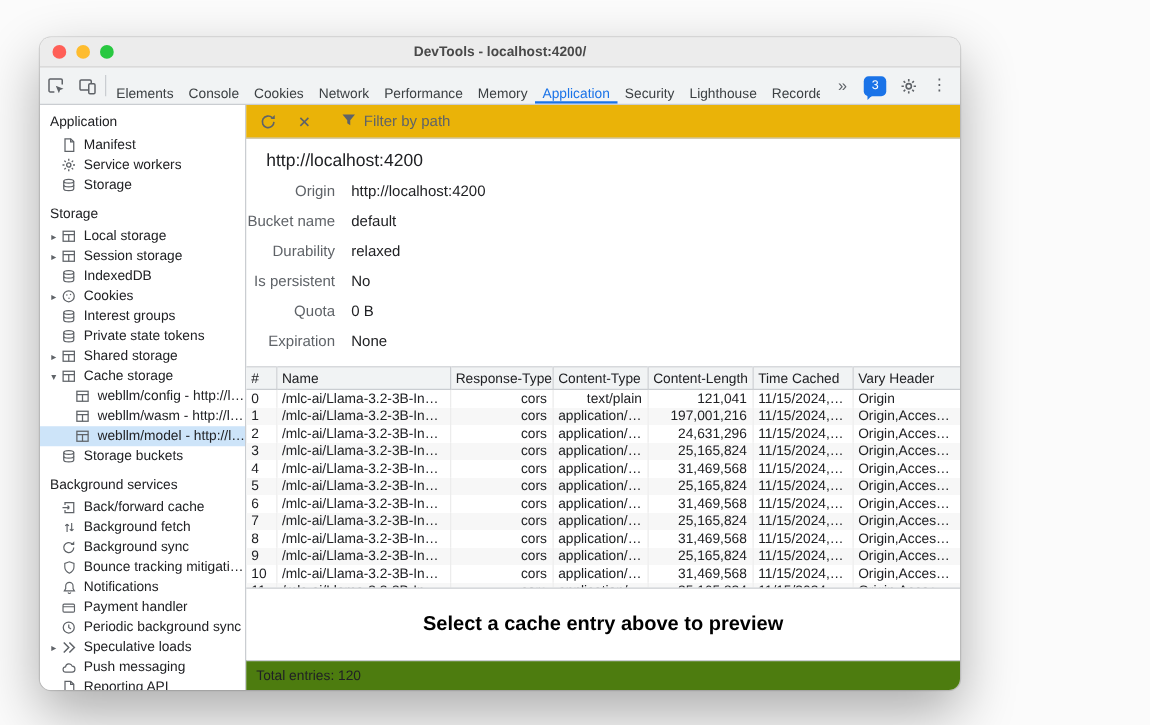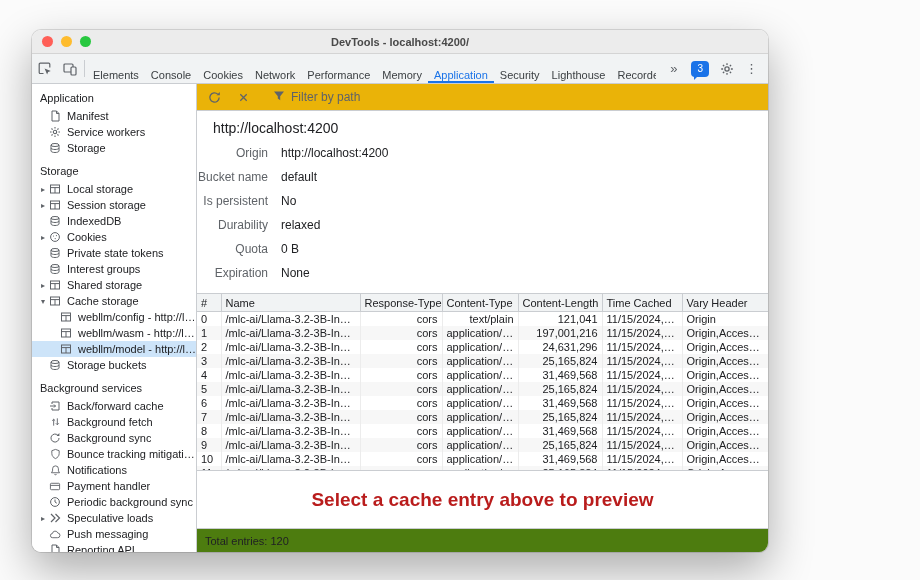--- a/index.html
+++ b/index.html
@@ -63,21 +63,21 @@
     font-weight:normal;text-align:left;padding:2px 4px;height:18px;color:#202124;
     white-space:nowrap;overflow:hidden;cursor:pointer}
   .grid th:last-child{border-right:none}
   .grid td{padding:0 4px;height:14px;line-height:14px;white-space:nowrap;overflow:hidden;
     text-overflow:ellipsis;border-right:1px solid #ececec;color:#202124}
   .grid td:last-child{border-right:none}
   .grid tbody tr{cursor:pointer}
   .grid tbody tr:nth-child(even){background:#f7f7f7}
   .grid td.c2,.grid td.c3,.grid td.c4{text-align:right}
   .preview{flex:0 0 auto;height:58px;border-top:1px solid #cacdd1;display:flex;align-items:center;
-    justify-content:center;font-size:19px;font-weight:bold;color:#b91c1c}
+    justify-content:center;font-size:16px;font-weight:bold;color:#000000}
   .mainfooter{flex:0 0 auto;height:24px;border-top:1px solid #cacdd1;display:flex;align-items:center;
     padding:0 8px;font-size:11px;color:#202124;background:#4d7c0f}
 </style>
 </head>
 <body>
 
 <div class="window">
 
   <div class="titlebar">
     <div class="lights">
@@ -231,32 +231,32 @@
         </div>
         <div class="sb-item">
           <span class="exp"></span>
           <span class="ic">
             <svg width="12" height="12" viewBox="0 0 12 12" fill="none" stroke="#5f6368">
               <ellipse cx="6" cy="3" rx="4" ry="1.5"></ellipse>
               <path d="M2 3v6c0 .8 1.8 1.5 4 1.5s4-.7 4-1.5V3"></path>
               <path d="M2 6c0 .8 1.8 1.5 4 1.5S10 6.8 10 6"></path>
             </svg>
           </span>
-          <span class="lbl">Private state tokens</span>
+          <span class="lbl">Interest groups</span>
         </div>
         <div class="sb-item">
           <span class="exp"></span>
           <span class="ic">
             <svg width="12" height="12" viewBox="0 0 12 12" fill="none" stroke="#5f6368">
               <ellipse cx="6" cy="3" rx="4" ry="1.5"></ellipse>
               <path d="M2 3v6c0 .8 1.8 1.5 4 1.5s4-.7 4-1.5V3"></path>
               <path d="M2 6c0 .8 1.8 1.5 4 1.5S10 6.8 10 6"></path>
             </svg>
           </span>
-          <span class="lbl">Interest groups</span>
+          <span class="lbl">Private state tokens</span>
         </div>
         <div class="sb-item">
           <span class="exp">▸</span>
           <span class="ic">
             <svg width="12" height="12" viewBox="0 0 12 12" fill="none" stroke="#5f6368">
               <rect x="1.5" y="2" width="9" height="8"></rect>
               <path d="M1.5 4.6h9M6 4.6V10"></path>
             </svg>
           </span>
           <span class="lbl">Shared storage</span>
@@ -438,26 +438,26 @@
         <div class="meta">
             <div class="meta-row">
               <span class="meta-label">Origin</span>
               <span class="meta-value">http://localhost:4200</span>
             </div>
             <div class="meta-row">
               <span class="meta-label">Bucket name</span>
               <span class="meta-value">default</span>
             </div>
             <div class="meta-row">
+              <span class="meta-label">Durability</span>
+              <span class="meta-value">relaxed</span>
+            </div>
+            <div class="meta-row">
               <span class="meta-label">Is persistent</span>
               <span class="meta-value">No</span>
-            </div>
-            <div class="meta-row">
-              <span class="meta-label">Durability</span>
-              <span class="meta-value">relaxed</span>
             </div>
             <div class="meta-row">
               <span class="meta-label">Quota</span>
               <span class="meta-value">0 B</span>
             </div>
             <div class="meta-row">
               <span class="meta-label">Expiration</span>
               <span class="meta-value">None</span>
             </div>
           </div>

